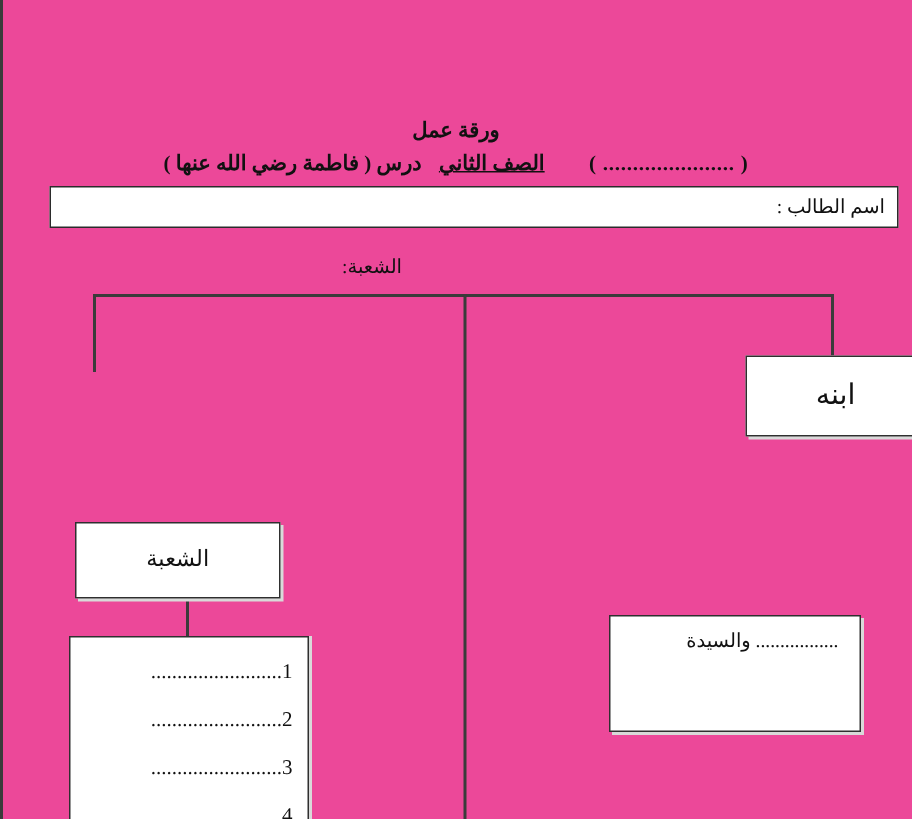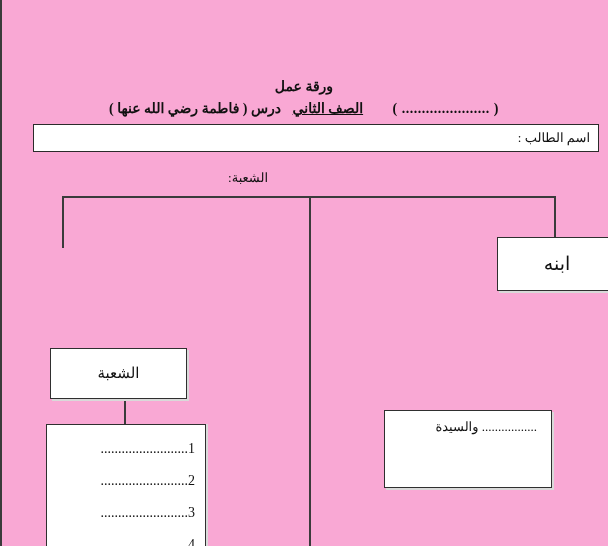--- a/index.html
+++ b/index.html
@@ -10,21 +10,21 @@
   }
   body {
     font-family: "Liberation Serif", "DejaVu Serif", serif;
     color: #111111;
   }
 
   .page {
     position: relative;
     width: 608px;
     height: 546px;
-    background: #f9a8d4;
+    background: #ec4899;
     overflow: hidden;
     box-sizing: border-box;
   }
 
   
   .page-edge {
     position: absolute;
     left: 0;
     top: 0;
     width: 2px;
@@ -158,21 +158,21 @@
     padding: 8px 14px 0 10px;
     text-align: right;
     white-space: nowrap;
   }
 
   .node-master {
     left: 400px; top: 325px;
     width: 173px; height: 62px;
   }
   .node-lady {
-    left: 384px; top: 410px;
+    left: 406px; top: 410px;
     width: 168px; height: 78px;
   }
 
   
   .node-list {
     position: absolute;
     left: 46px; top: 424px;
     width: 160px; height: 130px;
     border: 1px solid #2f2f2f;
     border-bottom: none;

